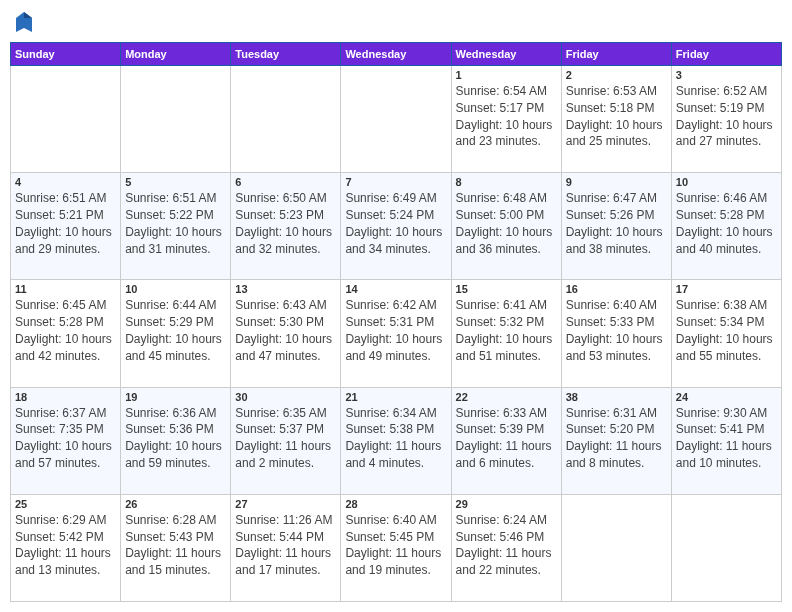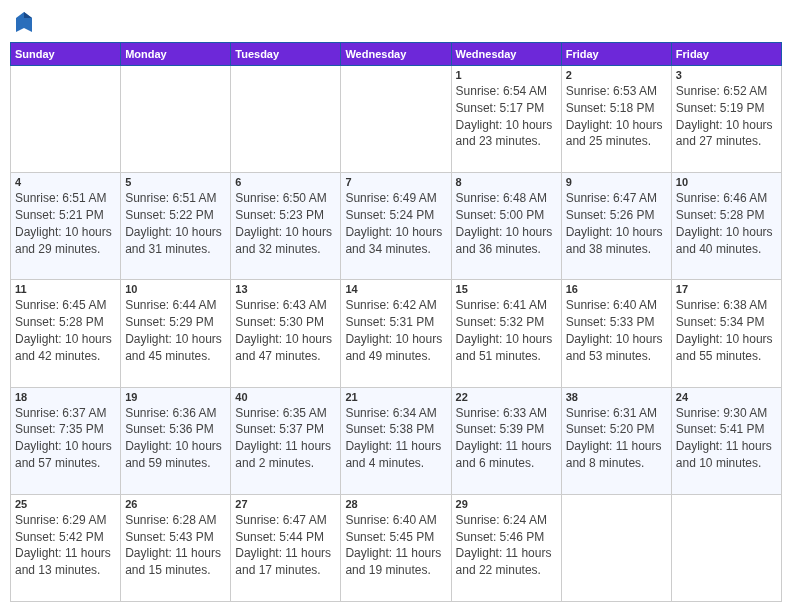--- a/index.html
+++ b/index.html
@@ -282,21 +282,21 @@
 and 57 minutes.</div>
           </td>
           <td>
             <span class="day-num">19</span>
             <div class="day-info">Sunrise: 6:36 AM
 Sunset: 5:36 PM
 Daylight: 10 hours
 and 59 minutes.</div>
           </td>
           <td>
-            <span class="day-num">40</span>
+            <span class="day-num">30</span>
             <div class="day-info">Sunrise: 6:35 AM
 Sunset: 5:37 PM
 Daylight: 11 hours
 and 2 minutes.</div>
           </td>
           <td>
             <span class="day-num">21</span>
             <div class="day-info">Sunrise: 6:34 AM
 Sunset: 5:38 PM
 Daylight: 11 hours
@@ -334,21 +334,21 @@
           </td>
           <td>
             <span class="day-num">26</span>
             <div class="day-info">Sunrise: 6:28 AM
 Sunset: 5:43 PM
 Daylight: 11 hours
 and 15 minutes.</div>
           </td>
           <td>
             <span class="day-num">27</span>
-            <div class="day-info">Sunrise: 6:47 AM
+            <div class="day-info">Sunrise: 11:26 AM
 Sunset: 5:44 PM
 Daylight: 11 hours
 and 17 minutes.</div>
           </td>
           <td>
             <span class="day-num">28</span>
             <div class="day-info">Sunrise: 6:40 AM
 Sunset: 5:45 PM
 Daylight: 11 hours
 and 19 minutes.</div>

